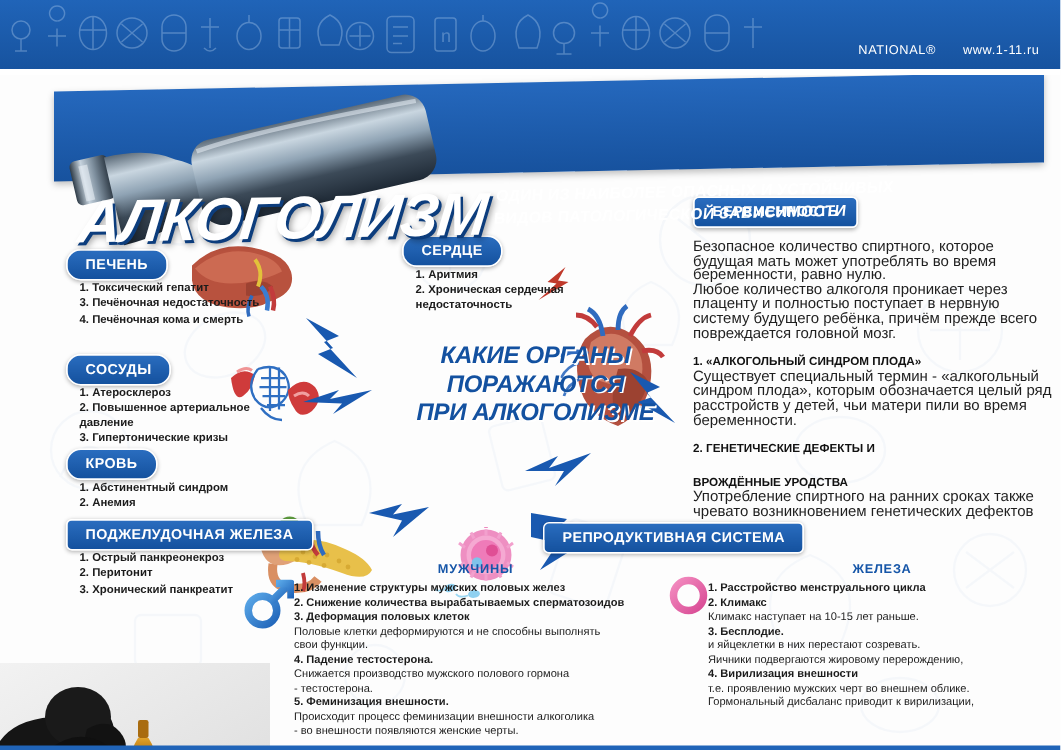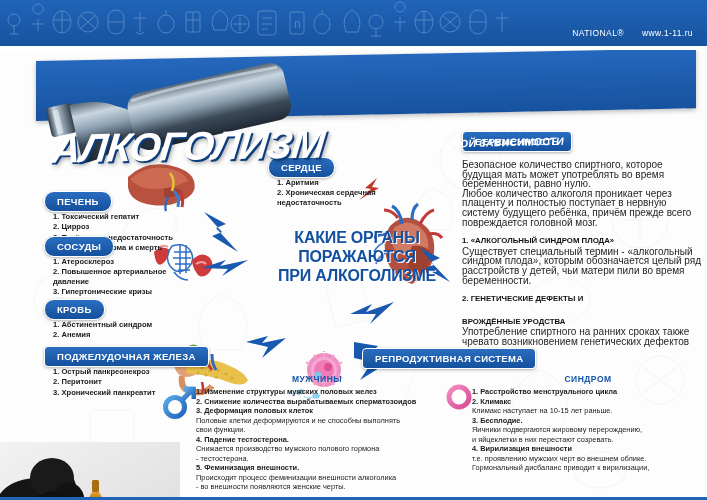--- a/index.html
+++ b/index.html
@@ -90,21 +90,21 @@
   .sec-list{
     margin-top:4px;
     font-size:7.6px;line-height:9.8px;color:#1b1b1b;font-weight:bold;
   }
   .sec-list li{margin:0 0 .5px 0;padding-left:9px;position:relative;}
 
   
   .center-head{
     position:absolute;left:252px;top:178px;width:210px;
     text-align:center;
-    font-size:16px;font-weight:bold;
+    font-size:16px;font-weight:bold;font-style:italic;
     color:#1351a0;line-height:19px;letter-spacing:-.2px;
     text-shadow:1px 1px 0 #ffffff;
     z-index:6;
   }
 
   
   .preg{
     position:absolute;left:462px;top:81px;width:240px;
   }
   .preg-text{
@@ -361,25 +361,24 @@
     <svg class="bolt" style="left:348px;top:290px;width:46px;height:42px;" viewBox="0 0 46 42">
       <path d="M6 2 L30 6 L22 14 L44 20 L12 40 L24 22 L6 18 Z" fill="#1959b0"></path>
     </svg>
     <svg class="bolt" style="left:355px;top:126px;width:28px;height:26px;" viewBox="0 0 28 26">
       <path d="M22 2 L10 12 L16 13 L4 24 L24 12 L17 11 Z" fill="#c0392b"></path>
     </svg>
     <svg class="bolt" style="left:416px;top:196px;width:36px;height:38px;" viewBox="0 0 36 38">
       <path d="M4 2 L24 12 L15 16 L34 36 L9 22 L18 19 Z" fill="#1959b0"></path>
     </svg>
 
-    <div class="sec" style="left:44px;top:116px;width:160px;margin-top:25px;">
+    <div class="sec" style="left:44px;top:116px;width:160px;">
       <div class="badge pill">ПЕЧЕНЬ</div>
       <ol class="sec-list">
         <li>1. Токсический гепатит</li>
-        <li>2. Цирроз</li>
         <li>3. Печёночная недостаточность</li>
         <li>4. Печёночная кома и смерть</li>
       </ol>
     </div>
 
     <div class="sec" style="left:44px;top:186px;width:160px;">
       <div class="badge pill">СОСУДЫ</div>
       <ol class="sec-list">
         <li>1. Атеросклероз</li>
         <li>2. Повышенное артериальное давление</li>
@@ -466,28 +465,28 @@
           <linearGradient id="gf" x1="0" y1="0" x2="1" y2="1">
         <stop offset="0%" stop-color="#f38cc0"></stop>
             <stop offset="100%" stop-color="#d84a94"></stop>
       </linearGradient>
         </defs>
       <circle cx="15" cy="13" r="10" fill="none" stroke="url(#gf)" stroke-width="5"></circle>
       <path d="M15 23 v18" stroke="url(#gf)" stroke-width="5" stroke-linecap="round"></path>
       <path d="M7 34 h16" stroke="url(#gf)" stroke-width="5" stroke-linecap="round"></path>
     </svg>
     <div style="position:absolute;left:472px;top:324px;width:232px;">
-      <div class="col-title">СИНДРОМ</div>
+      <div class="col-title">ЖЕЛЕЗА</div>
       <div class="col-body">
         <div class="b">1. Расстройство менструального цикла</div>
         <div class="b">2. Климакс</div>
         <div>Климакс наступает на 10-15 лет раньше.</div>
         <div class="b">3. Бесплодие.</div>
+        <div>и яйцеклетки в них перестают созревать.</div>
         <div>Яичники подвергаются жировому перерождению,</div>
-        <div>и яйцеклетки в них перестают созревать.</div>
         <div class="b">4. Вирилизация внешности</div>
         <div>т.е. проявлению мужских черт во внешнем облике.</div>
         <div>Гормональный дисбаланс приводит к вирилизации,</div>
       </div>
     </div>
 
     <svg class="photo" viewBox="0 0 180 108">
       <defs>
         <linearGradient id="pbg" x1="0" y1="0" x2="1" y2="1">
           <stop offset="0%" stop-color="#f2f2f2"></stop>

